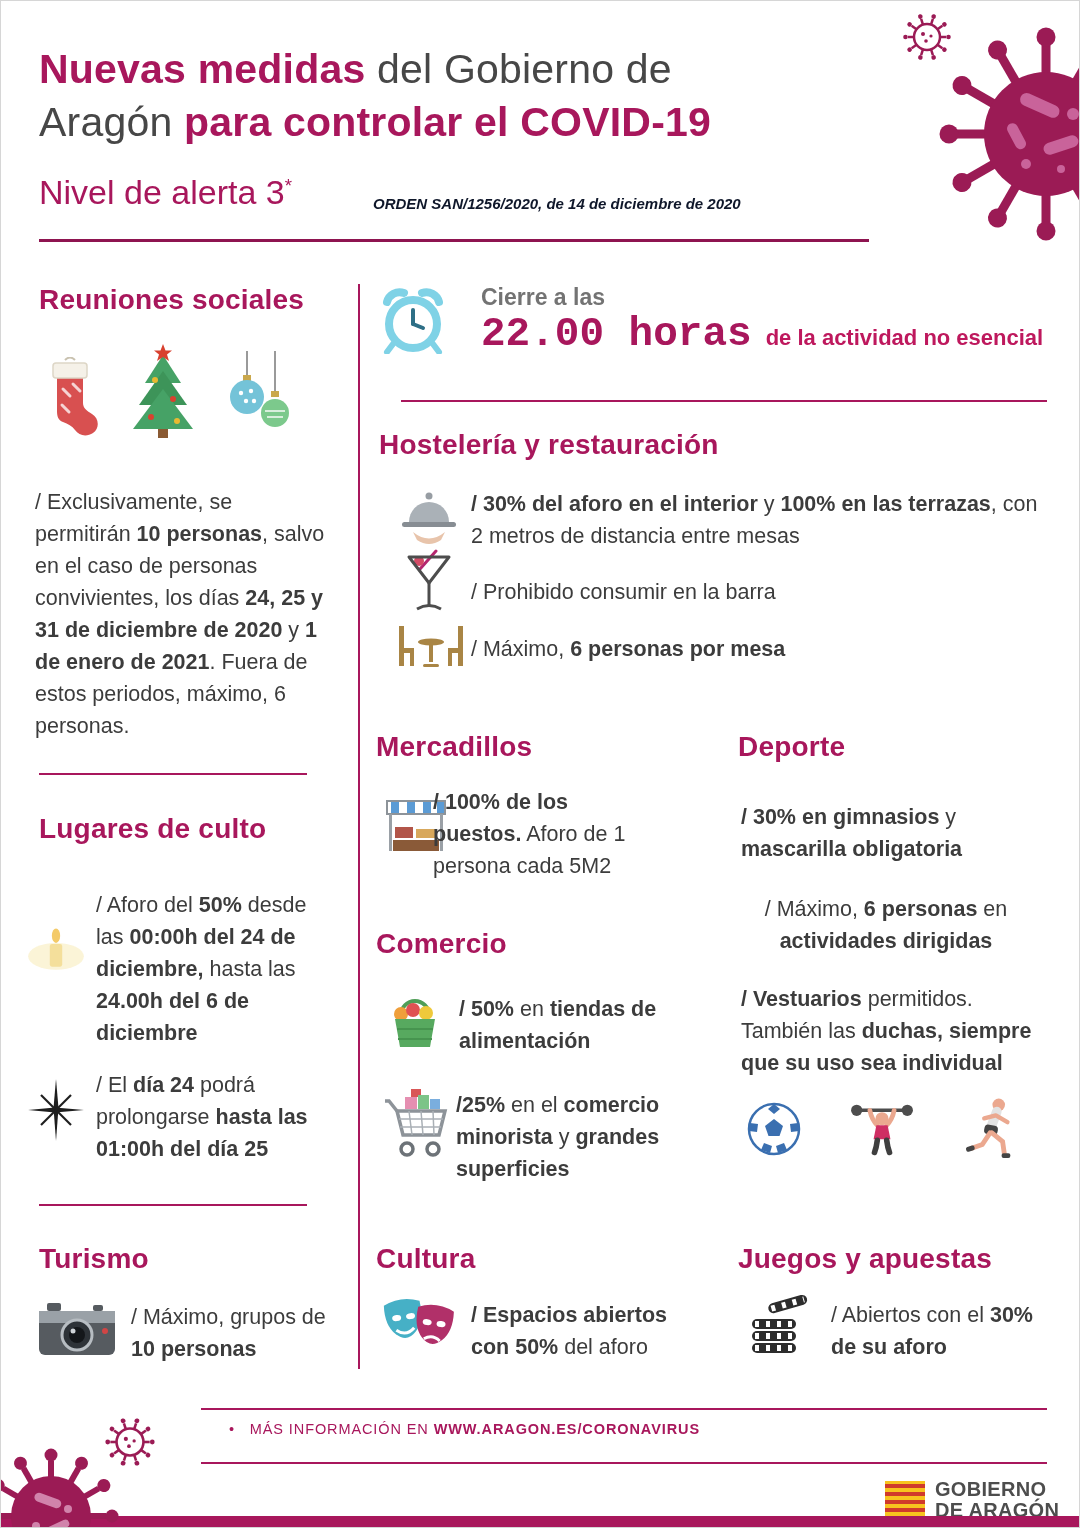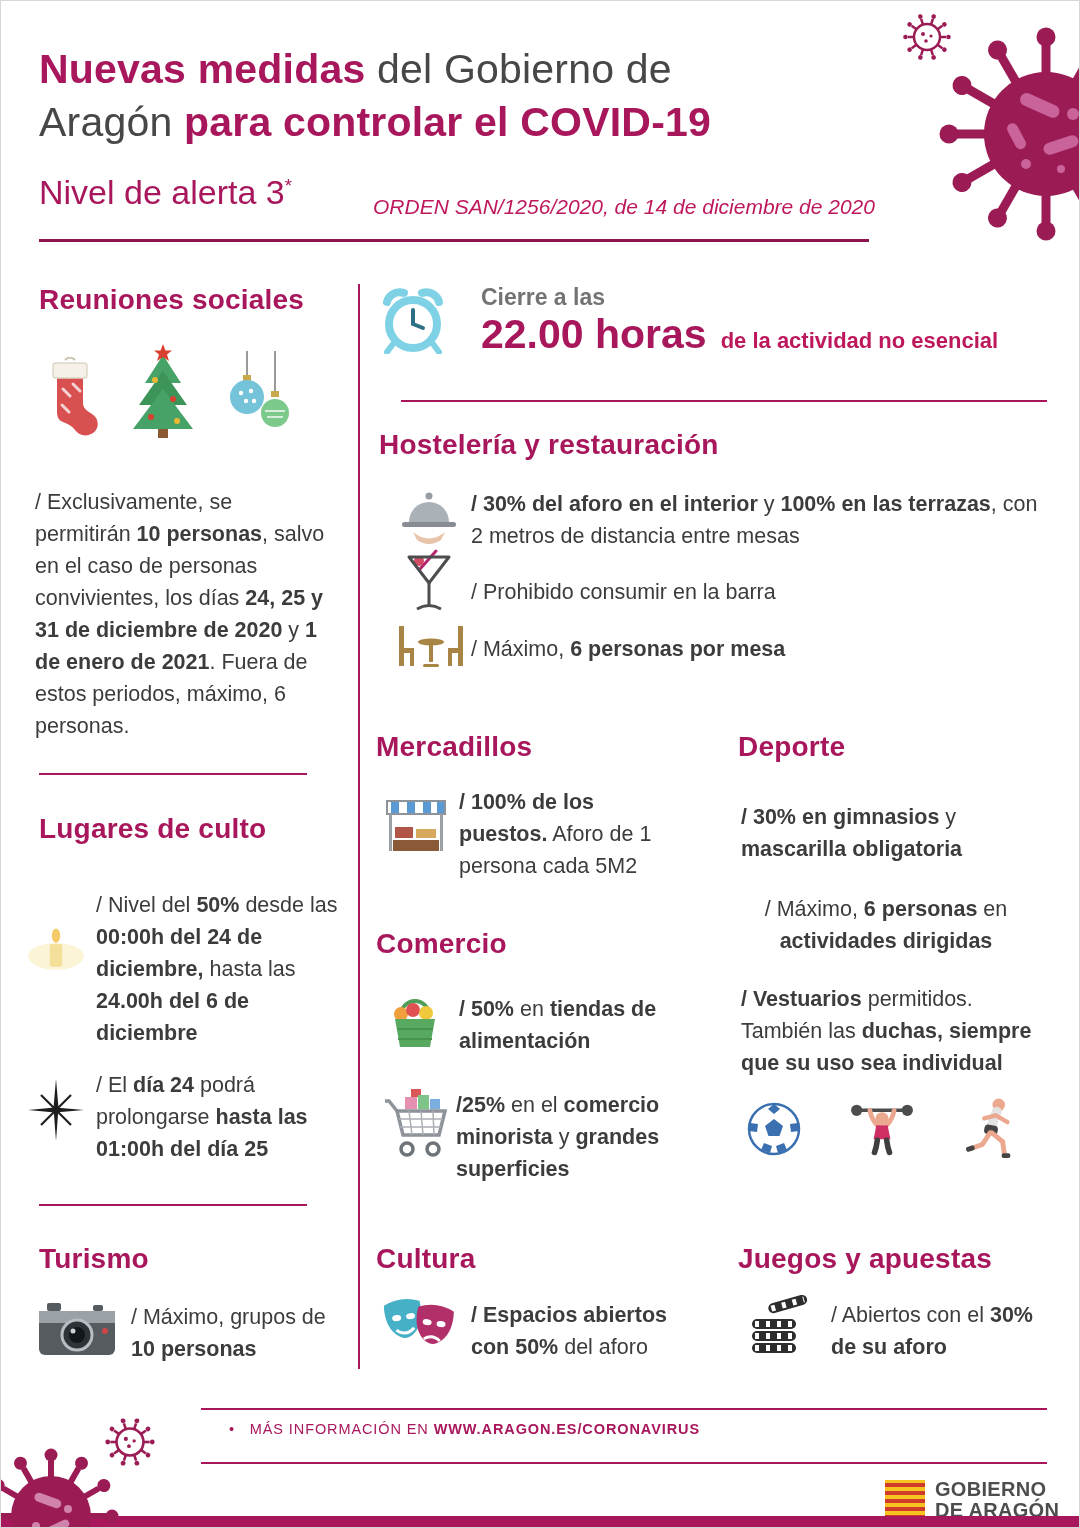--- a/index.html
+++ b/index.html
@@ -17,23 +17,23 @@
   .sec-title{color:var(--accent);font-weight:700;font-size:28px;letter-spacing:.2px;}
   .body-text{font-size:21.5px;line-height:32px;color:var(--text);}
   .b{font-weight:700;}
   .accent{color:var(--accent);font-weight:800;}
   .gray{color:#474747;}
   .sup{vertical-align:super;font-size:55%;}
   .rule{background:var(--accent);height:2px;}
   .vrule{background:var(--accent);width:2px;}
   h1{font-size:41px;line-height:53px;font-weight:500;color:#474747;letter-spacing:.2px;}
   .alert{font-size:34px;color:var(--accent);font-weight:400;}
-  .order{font-size:21px;font-style:italic;font-weight:400;color:#be185d;}
+  .order{font-size:15px;font-style:italic;font-weight:700;color:#0f172a;}
   .closure-label{font-size:23px;font-weight:700;color:#737373;}
-  .closure-time{font-size:41px;font-weight:800;color:var(--accent);}
+  .closure-time{font-size:41px;font-weight:800;color:var(--accent);font-family:Liberation Mono, monospace;}
   .closure-suffix{font-size:22px;font-weight:700;color:#be185d;}
   .footer-info{font-size:14.5px;color:var(--accent);letter-spacing:.9px;font-weight:500;}
   .logo-text{font-size:20px;font-weight:700;color:#4d4d4d;line-height:21px;letter-spacing:.3px;}
 </style>
 </head>
 <body>
 
 <div class="page">
 
   <div class="abs" style="left:38px;top:42px;width:850px;">
@@ -139,21 +139,21 @@
 
   <div class="abs rule" style="left:38px;top:772px;width:268px;"></div>
 
   <div class="abs sec-title" style="left:38px;top:812px;">Lugares de culto</div>
 
   <svg class="abs" style="left:22px;top:912px;width:66px;height:66px;" viewBox="0 0 64 64">
     <ellipse cx="32" cy="42" rx="27" ry="13" fill="#f8e9b0" opacity="0.5"></ellipse>
     <rect x="26" y="30" width="12" height="22" rx="2" fill="#f3d98c" opacity="0.8"></rect>
     <ellipse cx="32" cy="22" rx="4" ry="7" fill="#f2c14e" opacity="0.85"></ellipse>
   </svg>
-  <div class="abs body-text" style="left:95px;top:888px;width:242px;"><span>/ Nivel del </span><span class="b">50%</span><span>  desde las </span><span class="b">00:00h del 24 de diciembre,</span><span> hasta las </span><span class="b">24.00h del 6 de diciembre</span></div>
+  <div class="abs body-text" style="left:95px;top:888px;width:242px;"><span>/ Aforo del </span><span class="b">50%</span><span>  desde las </span><span class="b">00:00h del 24 de diciembre,</span><span> hasta las </span><span class="b">24.00h del 6 de diciembre</span></div>
 
   <svg class="abs" style="left:24px;top:1076px;width:62px;height:66px;" viewBox="0 0 60 66">
     <polygon points="30,2 32.5,31 30,64 27.5,31" fill="#1e1e1e"></polygon>
     <polygon points="2,33 29,30.5 58,33 29,35.5" fill="#1e1e1e"></polygon>
     <line x1="15" y1="18" x2="45" y2="48" stroke="#1e1e1e" stroke-width="2.2"></line>
     <line x1="45" y1="18" x2="15" y2="48" stroke="#1e1e1e" stroke-width="2.2"></line>
   </svg>
   <div class="abs body-text" style="left:95px;top:1068px;width:242px;"><span>/ El </span><span class="b">día 24</span><span> podrá prolongarse </span><span class="b">hasta las 01:00h del día 25</span></div>
 
   <div class="abs rule" style="left:38px;top:1203px;width:268px;"></div>
@@ -229,21 +229,21 @@
     <rect x="8" y="9" width="8" height="11" fill="#5b9bd5"></rect>
       <rect x="24" y="9" width="8" height="11" fill="#5b9bd5"></rect>
     <rect x="40" y="9" width="8" height="11" fill="#5b9bd5"></rect>
       <rect x="54" y="9" width="7" height="11" fill="#5b9bd5"></rect>
     <rect x="6" y="21" width="3" height="37" fill="#9aa0a6"></rect>
       <rect x="57" y="21" width="3" height="37" fill="#9aa0a6"></rect>
     <rect x="12" y="34" width="18" height="11" fill="#b25549"></rect>
       <rect x="33" y="36" width="20" height="9" fill="#d8a85c"></rect>
     <rect x="10" y="47" width="46" height="11" fill="#8a5a38"></rect>
   </svg>
-  <div class="abs body-text" style="left:458px;top:785px;width:215px;"><span class="b">/ </span><span class="b">100% de los puestos.</span><span> Aforo de 1 persona cada 5M2</span></div>
+  <div class="abs body-text" style="left:432px;top:785px;width:215px;"><span class="b">/ </span><span class="b">100% de los puestos.</span><span> Aforo de 1 persona cada 5M2</span></div>
 
   <div class="abs sec-title" style="left:375px;top:927px;">Comercio</div>
   <svg class="abs" style="left:382px;top:988px;width:64px;height:62px;" viewBox="0 0 64 62">
     <path d="M18 26 a14 14 0 0 1 28 0" fill="none" stroke="#4f9e57" stroke-width="4"></path>
     <circle cx="18" cy="25" r="7" fill="#ef9f3b"></circle>
       <circle cx="30" cy="21" r="7" fill="#e05252"></circle>
       <circle cx="43" cy="24" r="7" fill="#efc93b"></circle>
     <path d="M12 30 h40 l-5 28 h-30 z" fill="#57a95f"></path>
     <path d="M14 40 h36 M15 50 h34" stroke="#46944f" stroke-width="2"></path>
   </svg>
@@ -331,21 +331,21 @@
   </svg>
   <div class="abs body-text" style="left:830px;top:1298px;width:205px;"><span>/ Abiertos con el </span><span class="b">30% de su aforo</span></div>
 
   <div class="abs rule" style="left:200px;top:1407px;width:846px;"></div>
   <div class="abs footer-info" style="left:228px;top:1420px;">
     <span>•</span>&nbsp;&nbsp;
     <span>MÁS INFORMACIÓN EN </span><span class="b">WWW.ARAGON.ES/CORONAVIRUS</span>
   </div>
   <div class="abs rule" style="left:200px;top:1461px;width:846px;"></div>
 
-  <div class="abs" style="left:884px;top:1478px;display:flex;gap:10px;align-items:center;">
+  <div class="abs" style="left:884px;top:1478px;display:flex;gap:10px;align-items:flex-end;">
     <svg width="40" height="40" viewBox="0 0 40 40">
       <rect width="40" height="40" fill="#f7c31e"></rect>
       <rect y="3" width="40" height="4" fill="#d03a2b"></rect>
       <rect y="11" width="40" height="4" fill="#d03a2b"></rect>
       <rect y="19" width="40" height="4" fill="#d03a2b"></rect>
       <rect y="27" width="40" height="4" fill="#d03a2b"></rect>
       <rect y="35" width="40" height="4" fill="#d03a2b"></rect>
     </svg>
     <div class="logo-text">
       <div>GOBIERNO</div>

